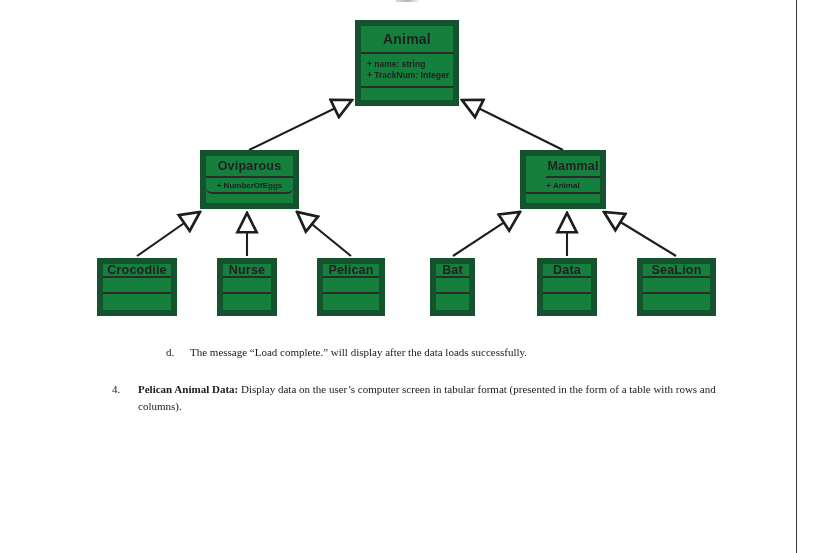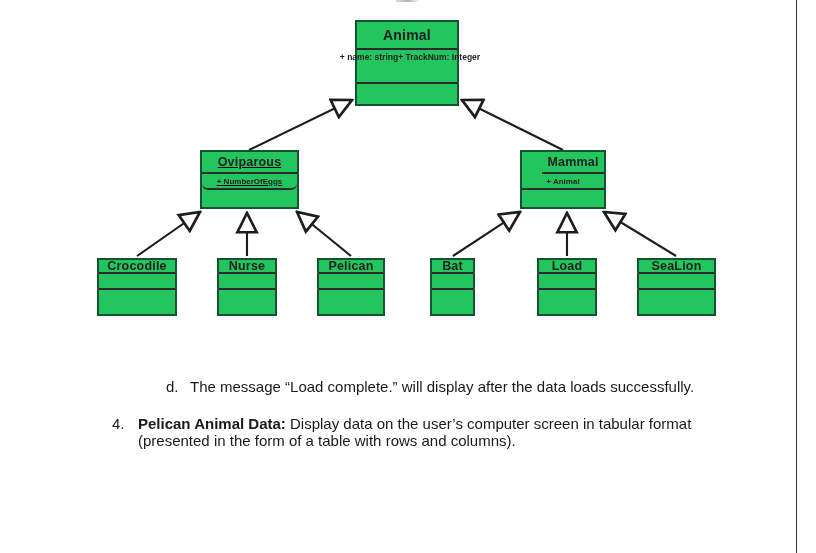--- a/index.html
+++ b/index.html
@@ -48,22 +48,22 @@
     top: 0;
     left: 0;
     width: 796px;
     height: 330px;
   }
 
   
   .uml-class {
     position: absolute;
     box-sizing: border-box;
-    background: #22c55e;
-    border: 2px solid #14532d;
+    background: #15803d;
+    border: 6px solid #14532d;
     display: flex;
     flex-direction: column;
     z-index: 5;
     justify-content: center;
   }
   .uml-name {
     box-sizing: border-box;
     text-align: center;
     font-weight: bold;
     color: #231f20;
@@ -71,41 +71,41 @@
     display: flex;
     align-items: center;
     justify-content: center;
     border-bottom: 2px solid #2b2b2b;
   }
   .uml-attrs {
     box-sizing: border-box;
     border-bottom: 2px solid #2b2b2b;
     padding: 2px 0 2px 6px;
     display: flex;
-    flex-direction: row;
+    flex-direction: column;
     justify-content: center;
   }
   .uml-attr {
     font-size: 8.5px;
     font-weight: bold;
     color: #231f20;
     line-height: 11px;
     white-space: nowrap;
   }
   .uml-ops {
     flex: 1 1 auto;
   }
 
   
   #class-animal        { left: 355px; top: 20px;  width: 104px; height: 86px; }
   #class-animal .uml-name  { height: 28px; font-size: 14px; }
   #class-animal .uml-attrs { height: 34px; }
 
   
-  #class-oviparous     { left: 200px; top: 150px; width: 99px;  height: 59px; text-decoration: underline; }
+  #class-oviparous     { left: 200px; top: 150px; width: 99px;  height: 59px; }
   #class-oviparous .uml-name  { height: 22px; font-size: 12.5px; }
   #class-oviparous .uml-attrs { height: 16px; padding-left: 0; align-items: center; border-radius: 6px; }
   #class-oviparous .uml-attr  { font-size: 8px; }
 
   #class-mammal        { left: 520px; top: 150px; width: 86px;  height: 59px; }
   #class-mammal .uml-name  { height: 22px; font-size: 12.5px; margin-left: 20px; }
   #class-mammal .uml-attrs { height: 16px; padding-left: 0; align-items: center; }
   #class-mammal .uml-attr  { font-size: 8px; }
 
   
@@ -122,25 +122,24 @@
 
   
   #doc-body {
     position: absolute;
     left: 0;
     top: 336px;
     width: 796px;
   }
   .para {
     position: absolute;
-    font-family: Liberation Sans, sans-serif;
-    font-size: 15px;
+    font-family: Liberation Serif, serif;
+    font-size: 11px;
     line-height: 17px;
     color: #1a1a1a;
-    margin-top: 34px;
   }
   #para-d {
     left: 166px;
     top: 8px;
     width: 600px;
   }
   #para-d .marker {
     display: inline-block;
     width: 24px;
   }
@@ -233,21 +232,21 @@
     <div class="uml-ops"></div>
   </div>
 
   <div class="uml-class leaf" id="class-bat">
     <div class="uml-name">Bat</div>
     <div class="uml-attrs"></div>
     <div class="uml-ops"></div>
   </div>
 
   <div class="uml-class leaf" id="class-whale">
-    <div class="uml-name">Load</div>
+    <div class="uml-name">Data</div>
     <div class="uml-attrs"></div>
     <div class="uml-ops"></div>
   </div>
 
   <div class="uml-class leaf" id="class-sealion">
     <div class="uml-name">SeaLion</div>
     <div class="uml-attrs"></div>
     <div class="uml-ops"></div>
   </div>
 

